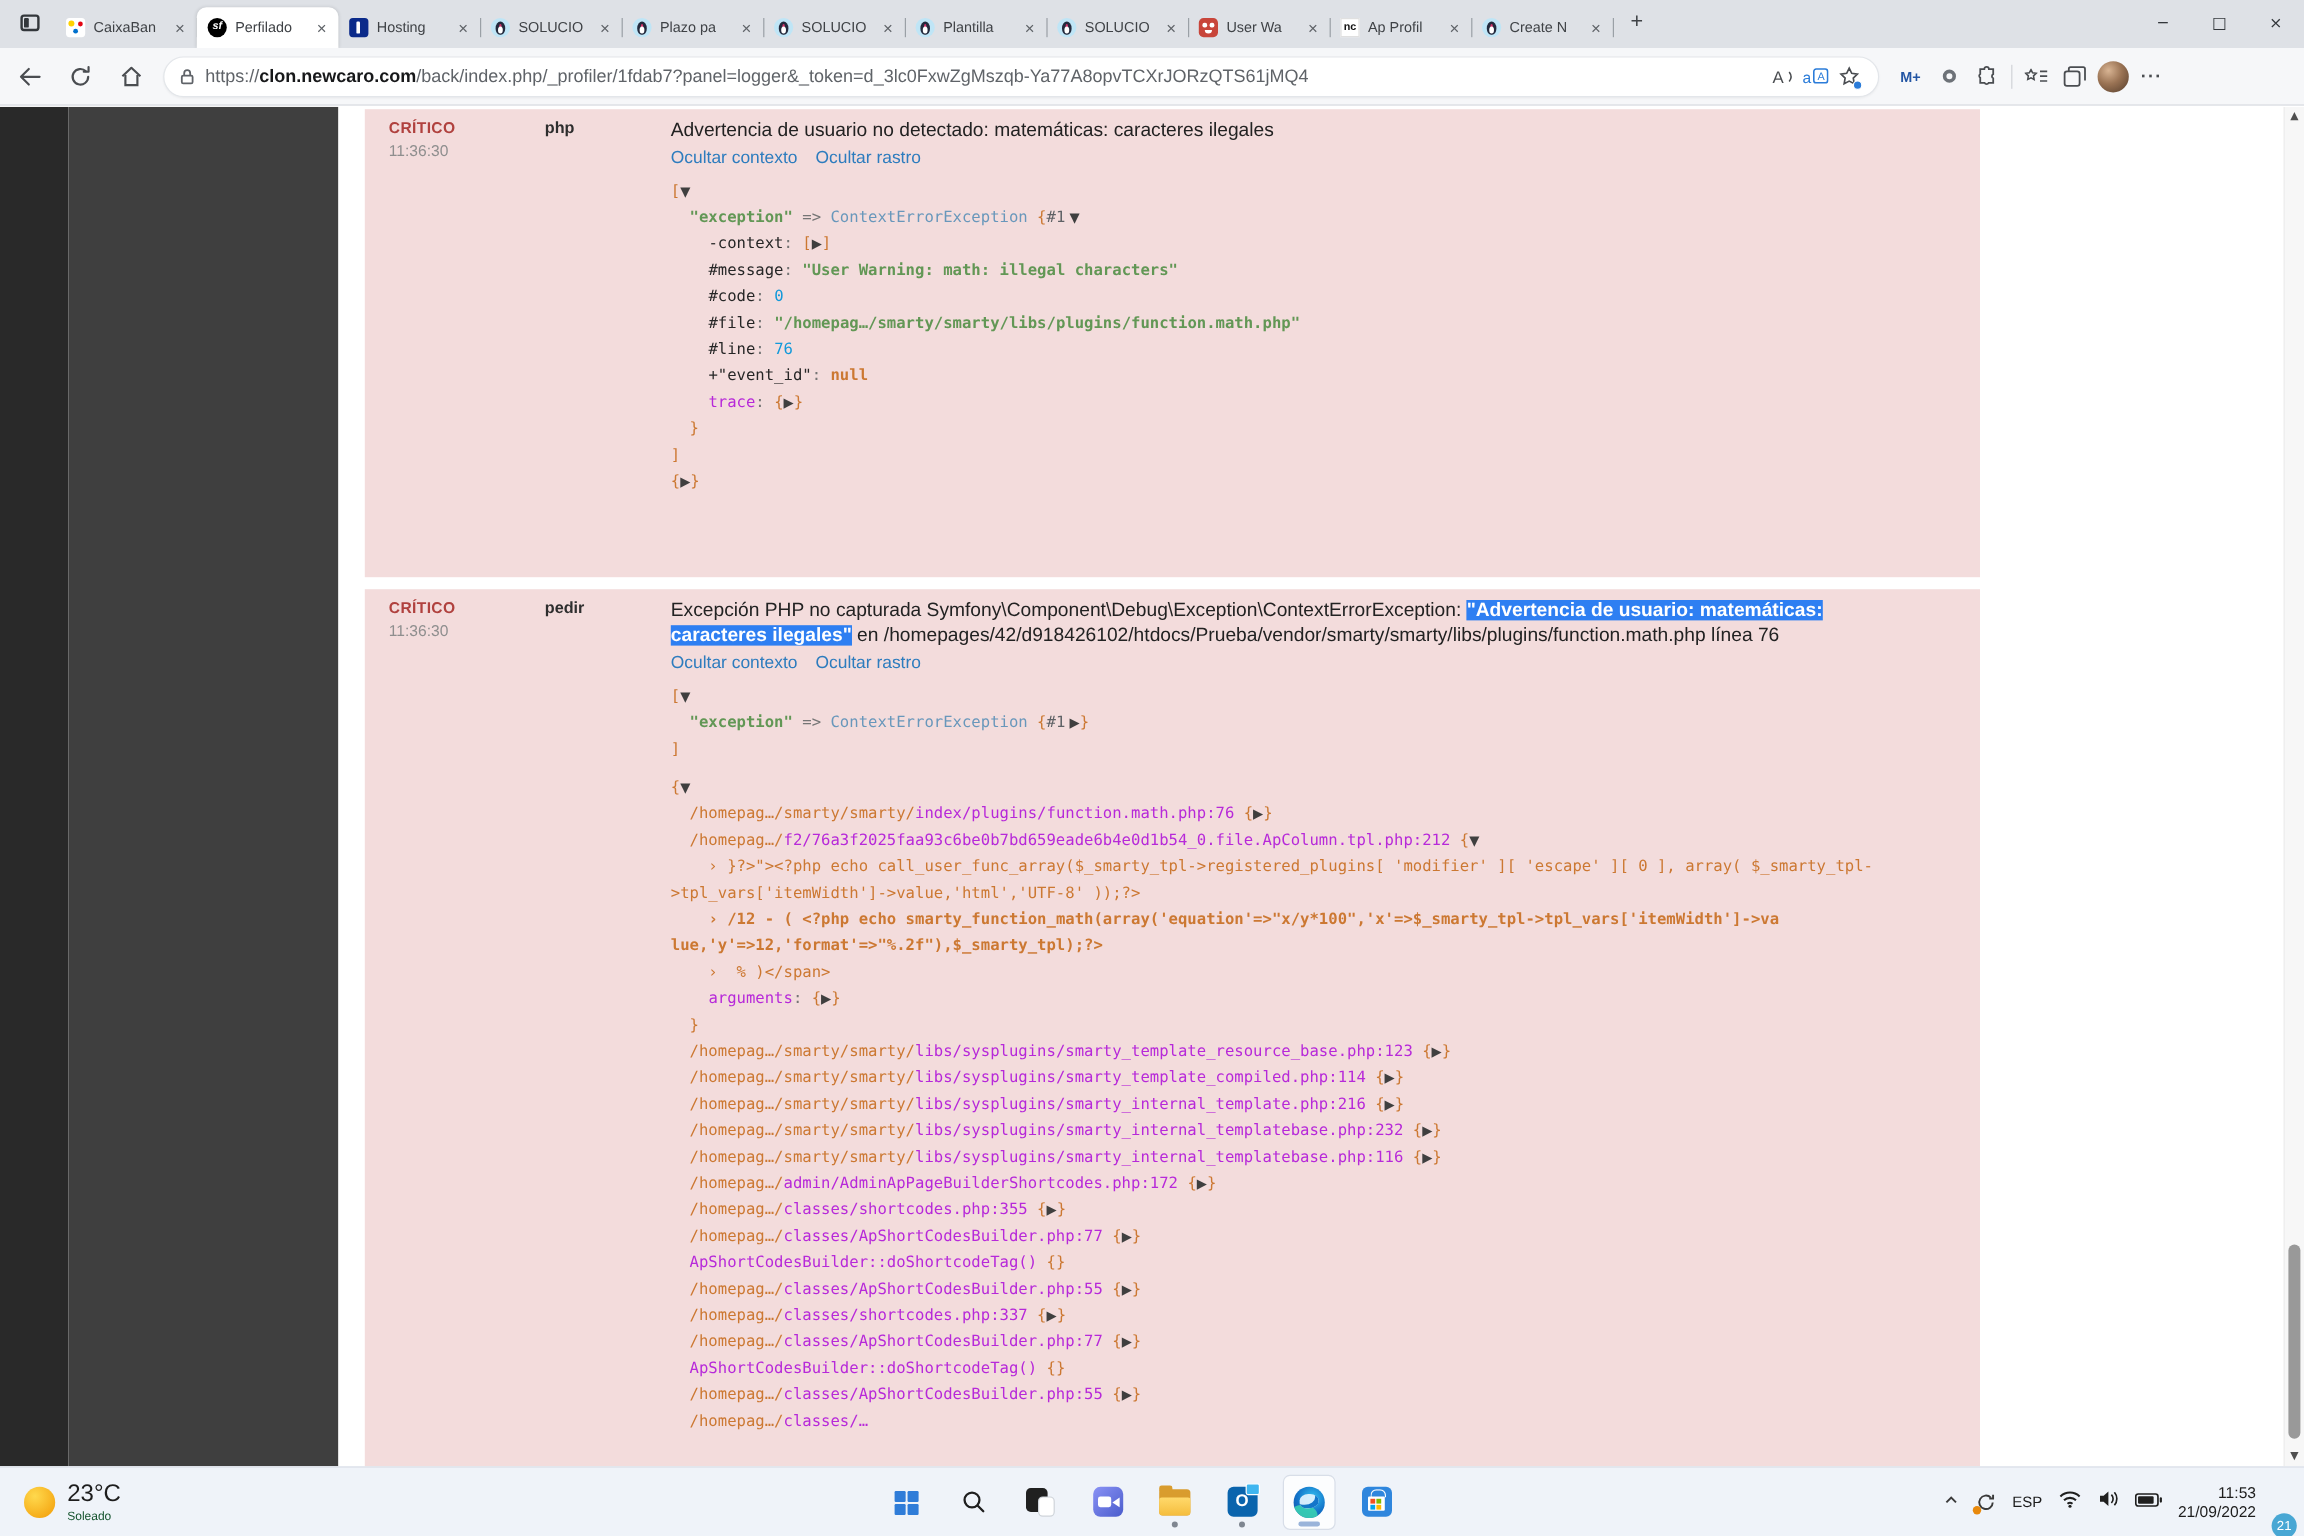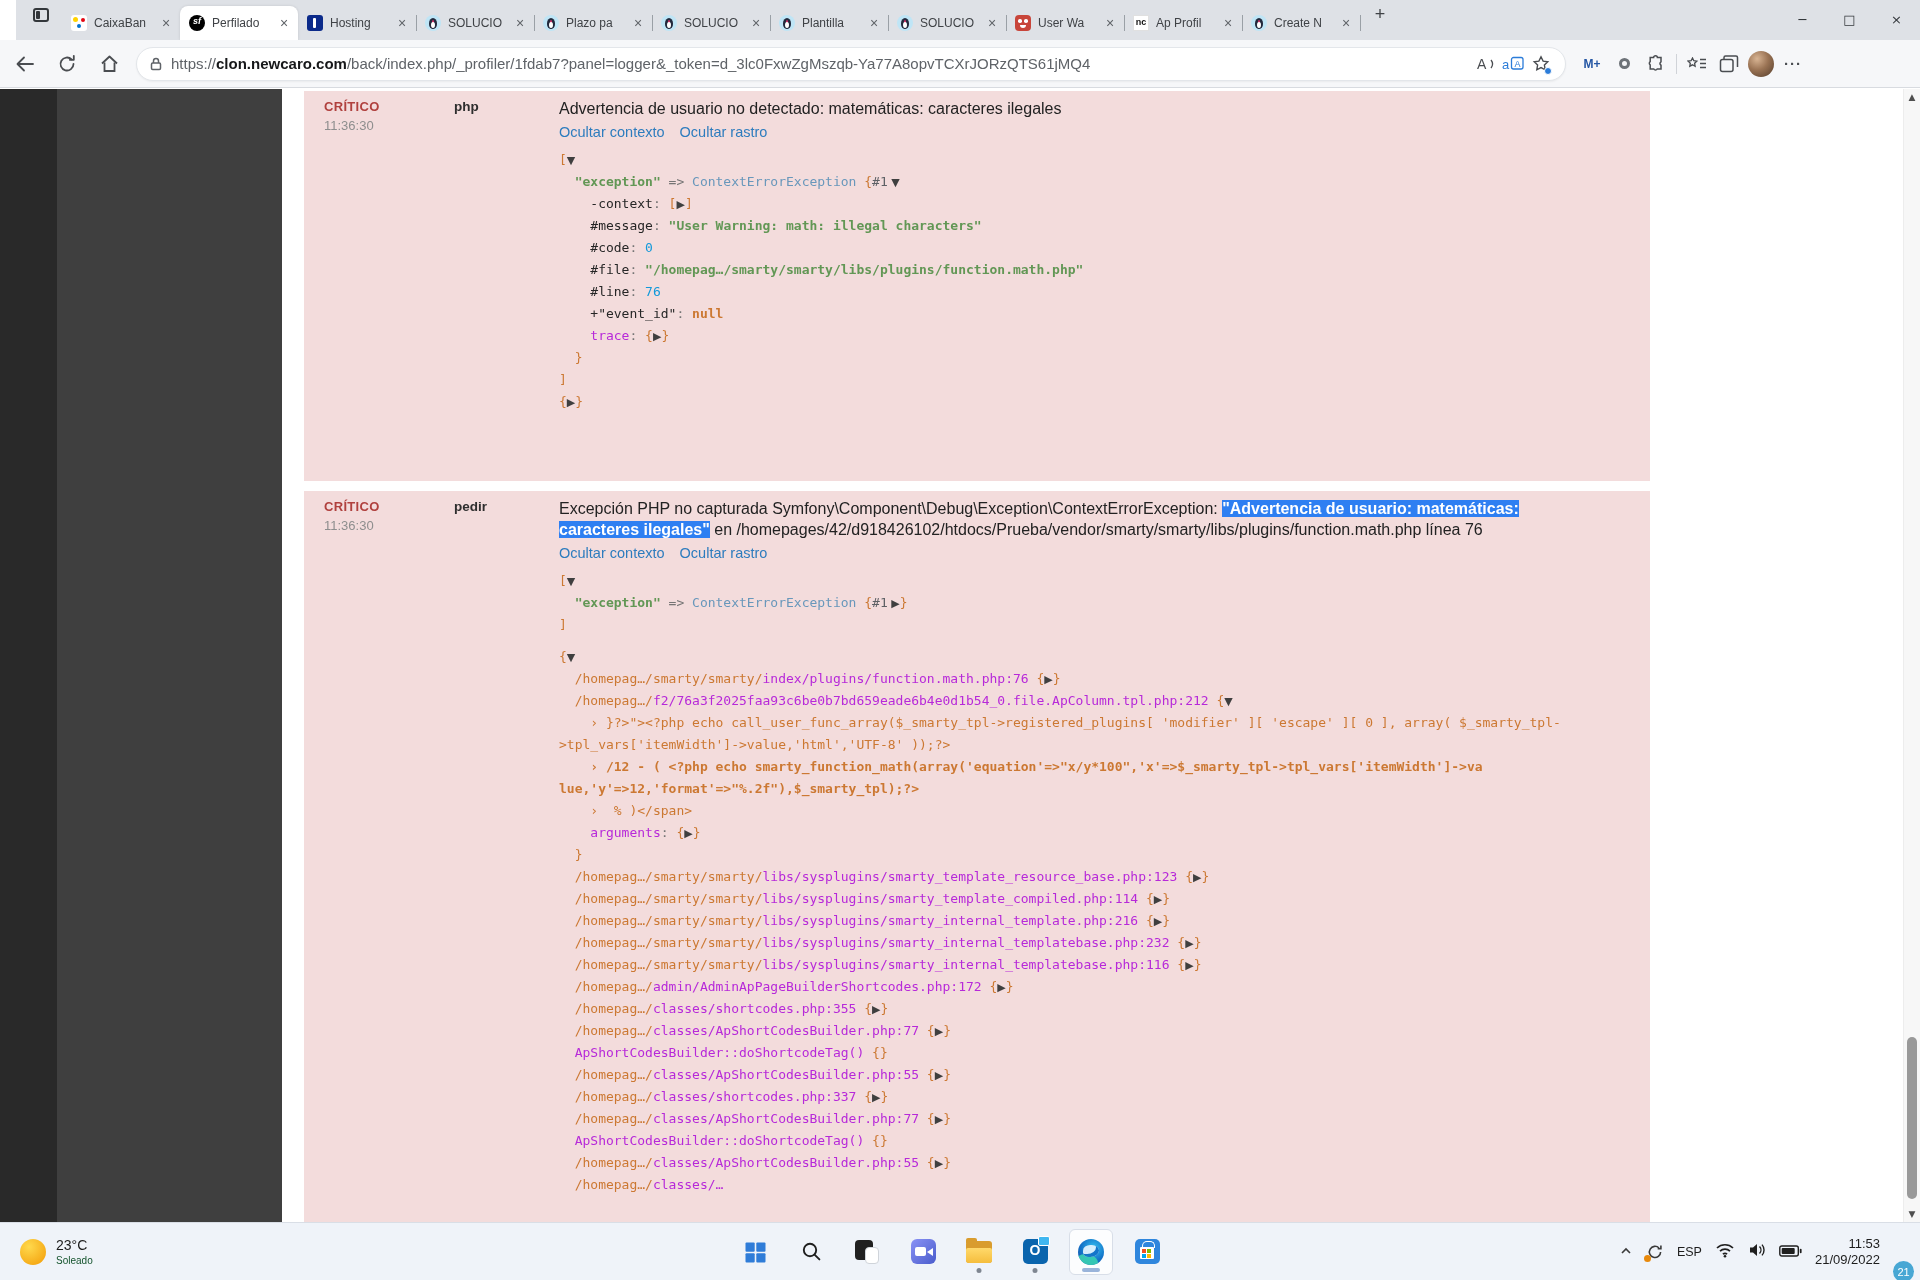--- a/index.html
+++ b/index.html
@@ -1,21 +1,21 @@
 <!DOCTYPE html>
 <html><head>
 <meta charset="utf-8">
 <style>
   * { margin:0; padding:0; box-sizing:border-box; }
   html,body { width:1920px; height:1280px; overflow:hidden; }
   body { font-family:"Liberation Sans", sans-serif; background:#fff; }
   .screen { position:relative; width:1920px; height:1280px; overflow:hidden; background:#fff; }
 
   
-  .tabbar { position:absolute; top:0; left:16px; right:0; height:40px; background:#dee1e6; display:flex; align-items:flex-start; }
+  .tabbar { position:absolute; top:0; left:0; right:0; height:40px; background:#dee1e6; display:flex; align-items:center; }
   .vtabs-btn { width:34px; height:30px; margin:0 4px 3px 8px; border-radius:6px; display:flex; align-items:center; justify-content:center; }
   .vtabs-glyph { width:16px; height:14px; border:2px solid #33373b; border-radius:3px; position:relative; }
   .vtabs-glyph::before { content:""; position:absolute; left:1px; top:1px; bottom:1px; width:4px; background:#33373b; border-radius:1px; }
   .tabs { display:flex; align-items:flex-end; height:40px; }
   .tab { width:118px; height:34px; display:flex; align-items:center; padding:0 6px 0 9px; border-radius:8px 8px 0 0; position:relative; cursor:default; }
   .tab .ttl { flex:1; font-size:12px; color:#3f4246; white-space:nowrap; overflow:hidden; margin-left:7px; }
   .tab .cls { font-size:14px; color:#5f6368; width:16px; text-align:center; line-height:16px; border-radius:4px; }
   .tab.active { background:#ffffff; box-shadow:0 0 3px rgba(0,0,0,.12); }
   .tab:not(.active)::after { content:""; position:absolute; right:-1px; top:9px; height:16px; width:1px; background:#9aa0a6; }
   .newtab { width:28px; height:28px; margin:0 0 5px 6px; display:flex; align-items:center; justify-content:center; font-size:18px; color:#3f4246; }
@@ -96,21 +96,21 @@
   .vscroll { position:absolute; right:0; top:0; bottom:0; width:17px; background:#f7f7f7; border-left:1px solid #ededed; }
   .vs-arrow { position:absolute; left:0; right:0; text-align:center; font-size:9px; color:#4f4f4f; font-family:"DejaVu Sans",sans-serif; }
   .vs-up { top:3px; } .vs-down { bottom:3px; }
   .vs-thumb { position:absolute; left:3px; width:10px; border-radius:5px; background:#999; top:948px; height:162px; }
 
   
   .taskbar { position:absolute; left:0; right:0; bottom:0; height:58px; background:#eff3f9; border-top:1px solid #d9dee6; }
   .weather { position:absolute; left:10px; top:0; bottom:0; display:flex; align-items:center; padding:0 10px; }
   .sun { width:26px; height:26px; border-radius:50%; background:radial-gradient(circle at 35% 30%, #ffd94d, #f29b06); }
   .wtxt { margin-left:10px; }
-  .wtemp { font-size:14px; color:#1d1d1d; }
+  .wtemp { font-size:20px; color:#1d1d1d; }
   .wcond { font-size:10px; color:#14532d; margin-top:2px; }
   .taskicons { position:absolute; left:733px; top:0; bottom:0; display:flex; align-items:center; gap:12px; }
   .tkbtn { width:44px; height:46px; border-radius:6px; display:flex; align-items:center; justify-content:center; position:relative; }
   .tkbtn.active { background:rgba(255,255,255,.8); border:1px solid #d8dee8; }
   .run-dot { position:absolute; bottom:2px; left:50%; transform:translateX(-50%); width:5px; height:5px; border-radius:3px; background:#7f8691; }
   .active-pill { position:absolute; bottom:2px; left:50%; transform:translateX(-50%); width:18px; height:4px; border-radius:2px; background:#9ab4da; }
   .ic-taskview { width:24px; height:24px; position:relative; }
   .ic-taskview .b1 { position:absolute; left:0; top:0; width:18px; height:20px; background:#202020; border-radius:4px; }
   .ic-taskview .b2 { position:absolute; right:0; bottom:0; width:14px; height:17px; background:#fff; border:1.5px solid #cfd4da; border-radius:4px; }
   .ic-chat { width:25px; height:25px; border-radius:6px; background:linear-gradient(135deg,#8a92f5,#4a5ccc); position:relative; }

